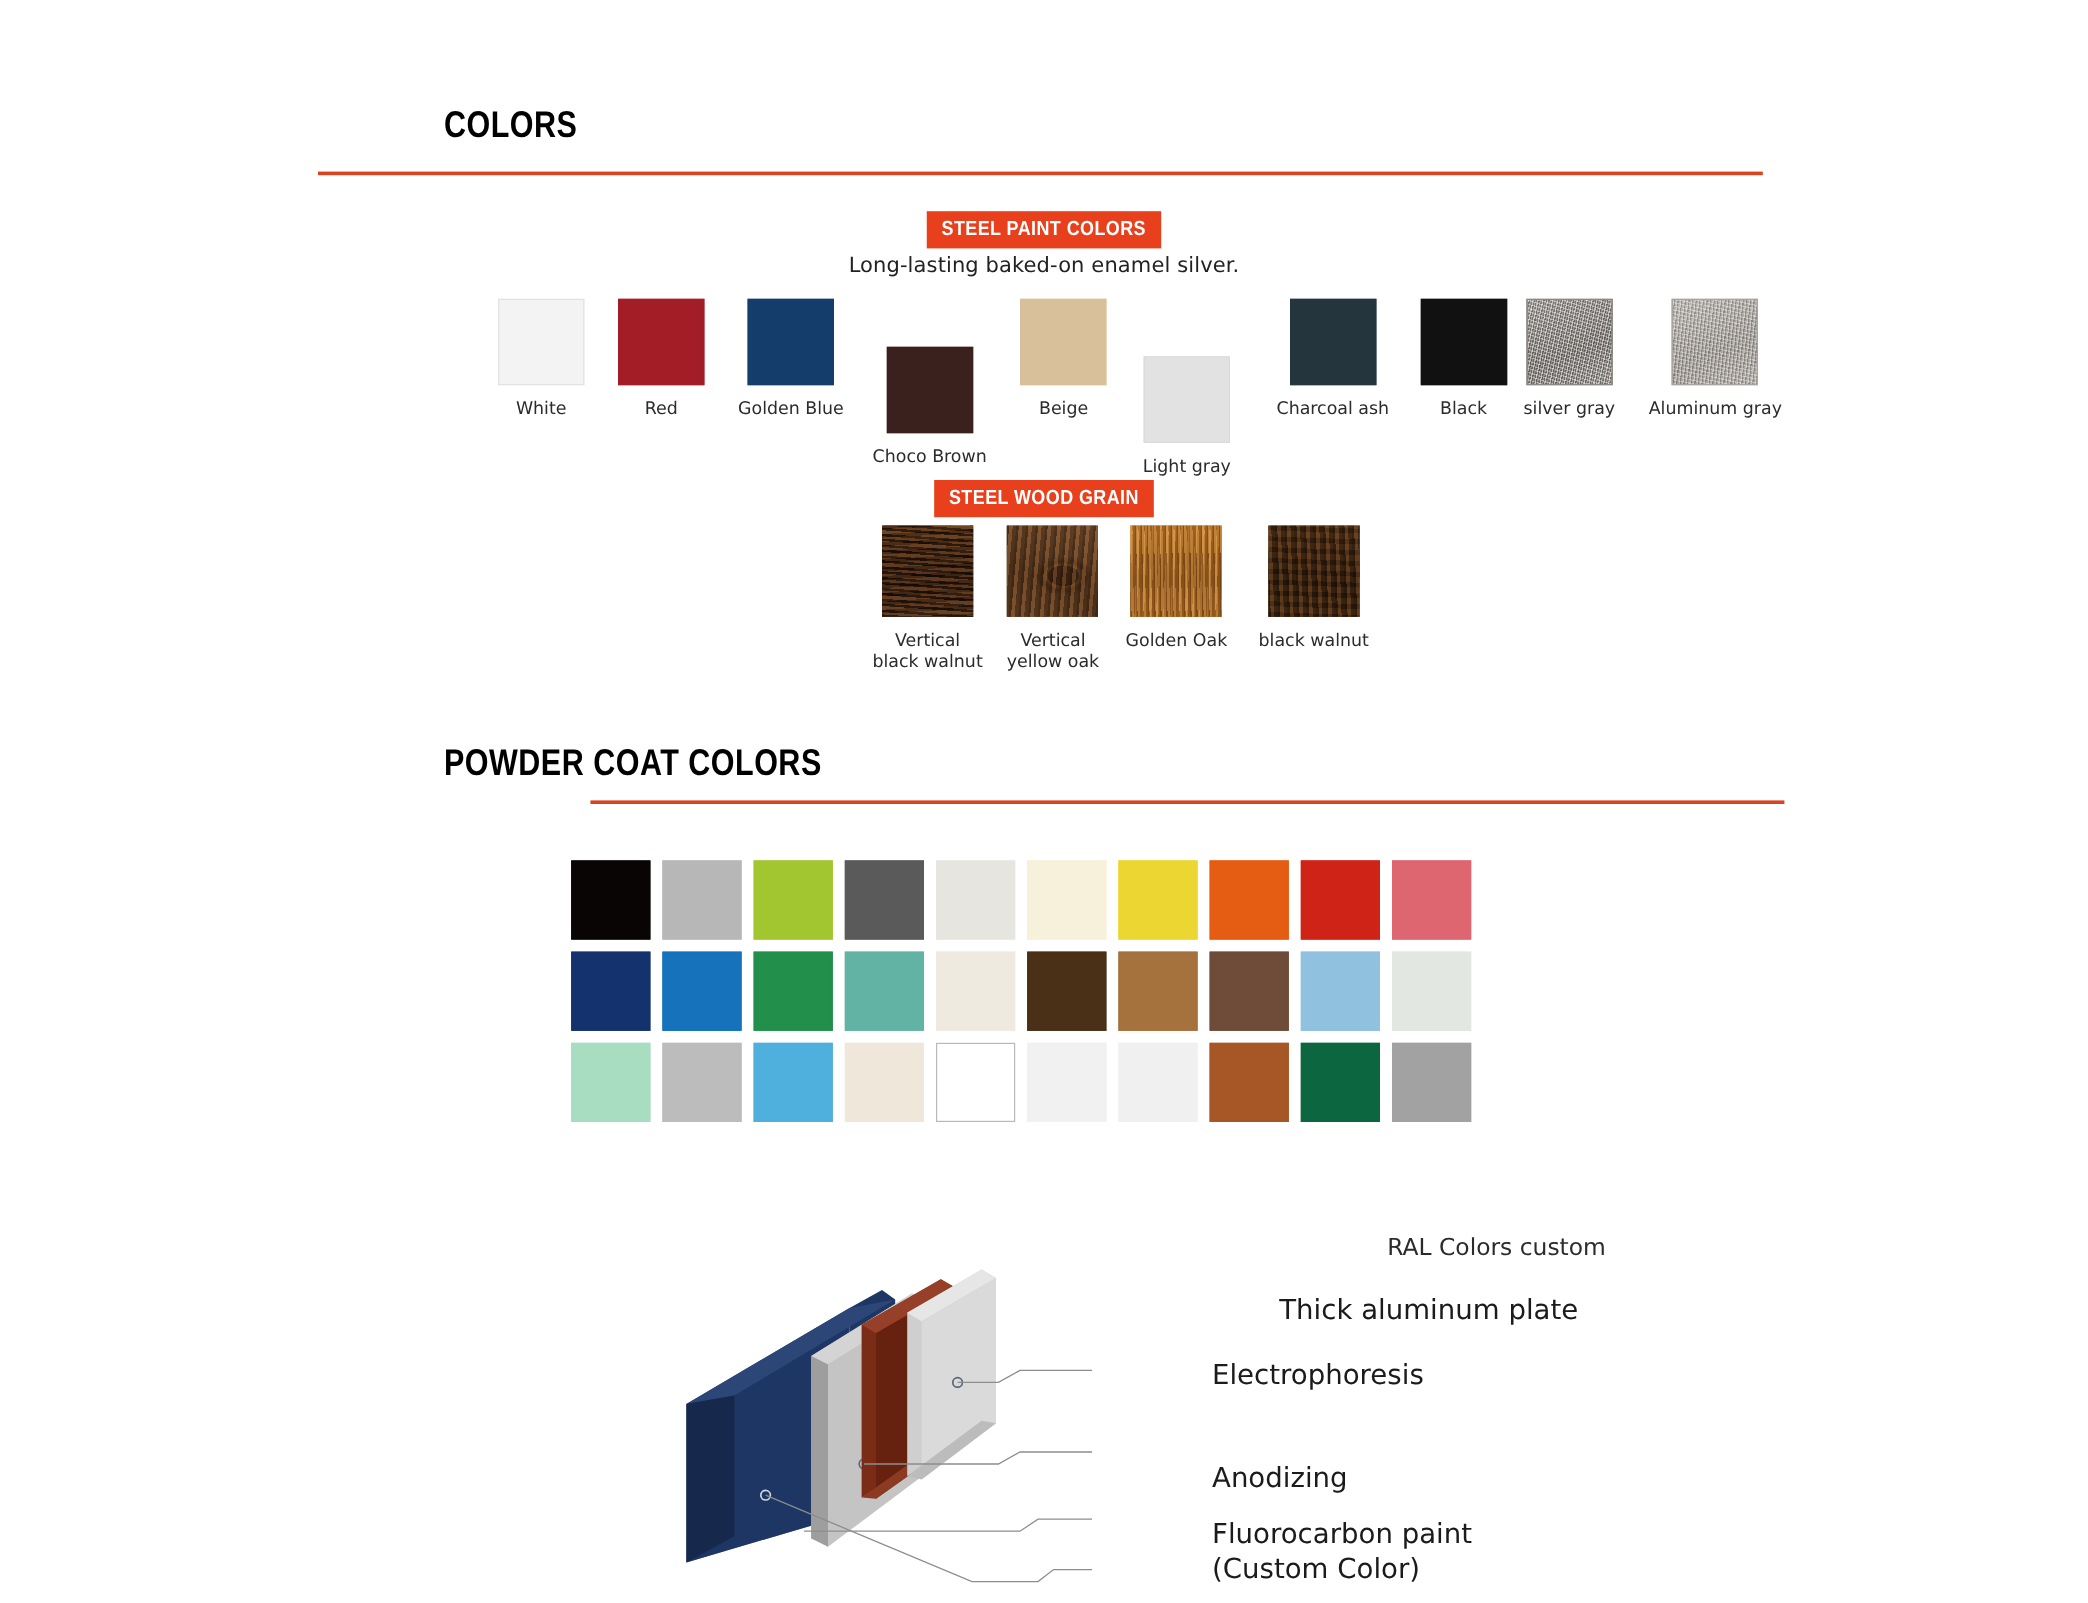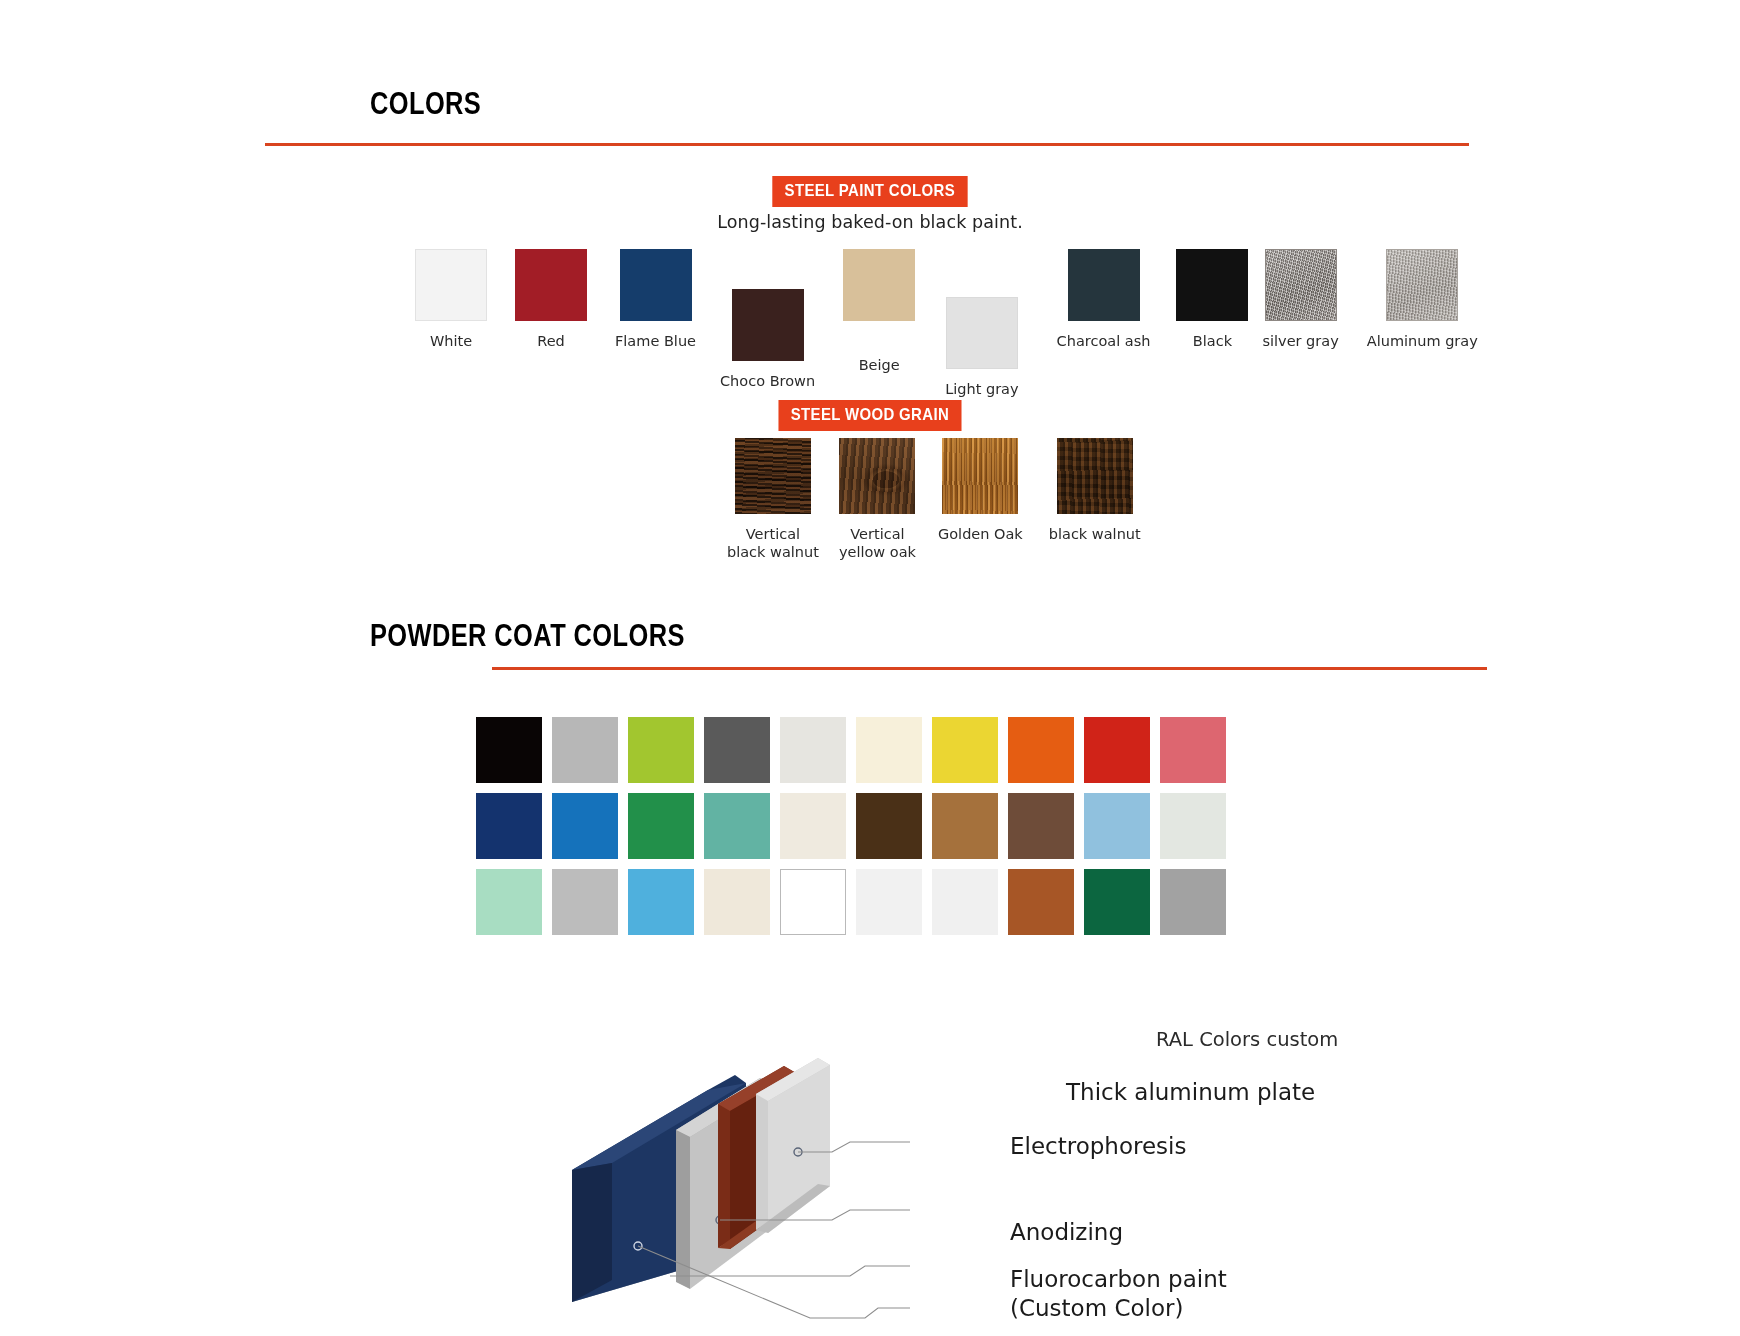--- a/index.html
+++ b/index.html
@@ -130,40 +130,40 @@
 <body>
 
 <div class="page">
 
   <div style="position:absolute;left:370px;top:86px;" class="sec-title">COLORS</div>
   <div style="position:absolute;left:265px;top:143px;width:1204px;" class="rule"></div>
 
   <div style="position:absolute;left:0;top:176px;width:1740px;" class="badge-wrap">
     <span class="badge">STEEL PAINT COLORS</span>
   </div>
-  <div style="position:absolute;left:0;top:203px;width:1740px;" class="subtitle">Long-lasting baked-on black paint.</div>
+  <div style="position:absolute;left:0;top:203px;width:1740px;" class="subtitle">Long-lasting baked-on enamel silver.</div>
 
   <div style="position:absolute;left:415px;top:249px;" class="swatch-row" id="steel-paint-row">
       <div class="swatch-cell">
         <div class="chip" style="background: rgb(243, 243, 243); border: 1px solid rgb(226, 226, 226);"></div>
         <div class="chip-lbl">White</div>
       </div>
       <div class="swatch-cell" style="margin-left: 28px;">
         <div class="chip" style="background: rgb(162, 29, 38); border: 1px solid rgb(162, 29, 38);"></div>
         <div class="chip-lbl">Red</div>
       </div>
       <div class="swatch-cell" style="margin-left: 28px;">
         <div class="chip" style="background: rgb(21, 61, 107); border: 1px solid rgb(21, 61, 107);"></div>
-        <div class="chip-lbl">Flame Blue</div>
+        <div class="chip-lbl">Golden Blue</div>
       </div>
       <div class="swatch-cell" style="margin-left: 24px; margin-top: 40px;">
         <div class="chip" style="background: rgb(58, 33, 30); border: 1px solid rgb(58, 33, 30);"></div>
         <div class="chip-lbl">Choco Brown</div>
       </div>
-      <div class="swatch-cell" style="margin-left: 28px; gap: 24px;">
+      <div class="swatch-cell" style="margin-left: 28px;">
         <div class="chip" style="background: rgb(216, 192, 154); border: 1px solid rgb(216, 192, 154);"></div>
         <div class="chip-lbl">Beige</div>
       </div>
       <div class="swatch-cell" style="margin-left: 30px; margin-top: 48px;">
         <div class="chip" style="background: rgb(226, 226, 226); border: 1px solid rgb(218, 218, 218);"></div>
         <div class="chip-lbl">Light gray</div>
       </div>
       <div class="swatch-cell" style="margin-left: 38px;">
         <div class="chip" style="background: rgb(37, 53, 61); border: 1px solid rgb(37, 53, 61);"></div>
         <div class="chip-lbl">Charcoal ash</div>

